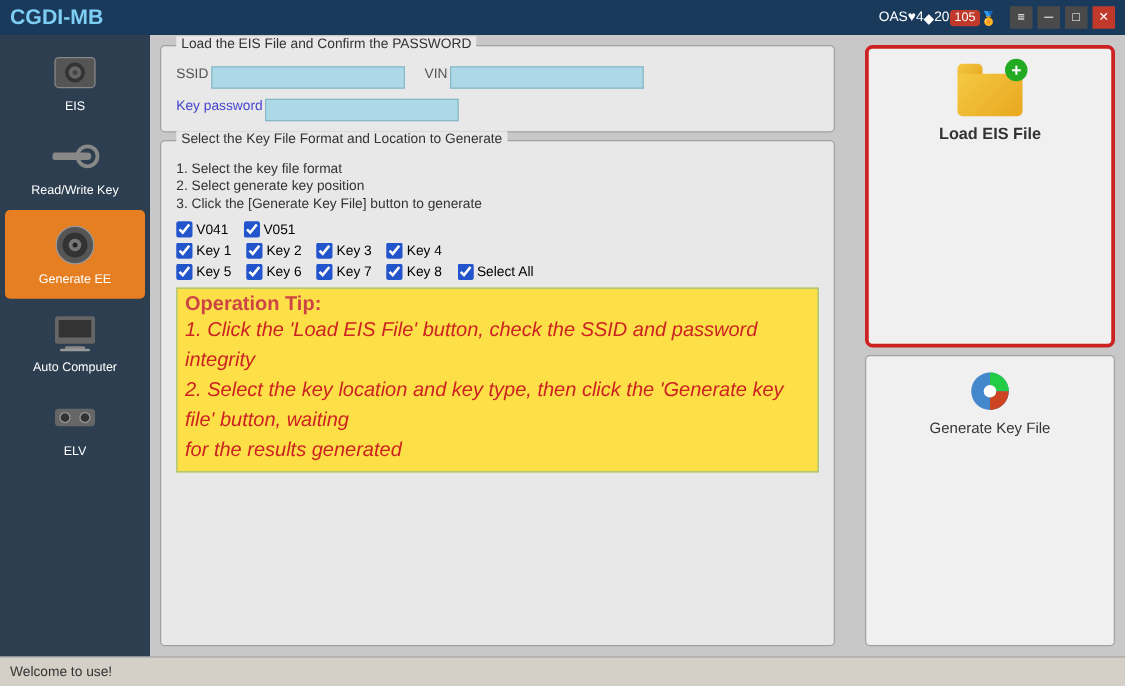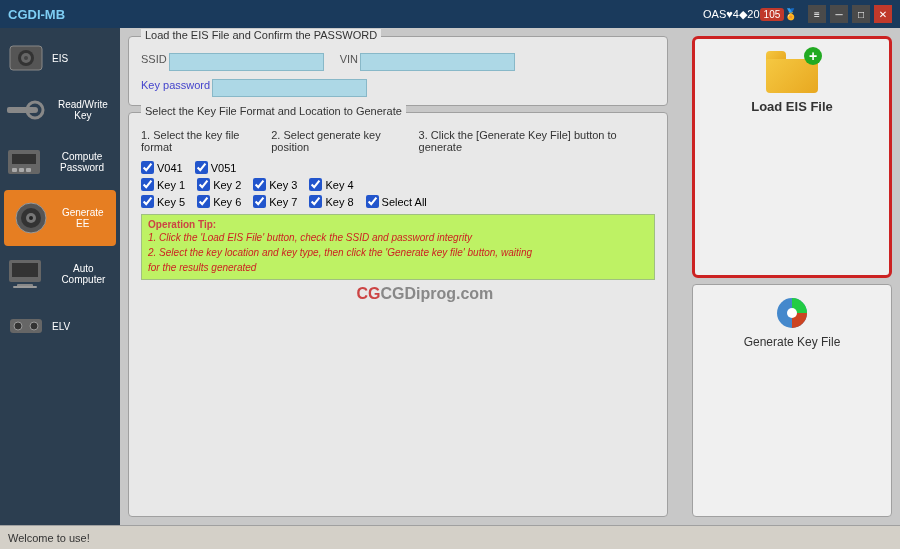--- a/index.html
+++ b/index.html
@@ -15,21 +15,21 @@
     
     .titlebar {
       display: flex;
       align-items: center;
       background: #1a3a5c;
       color: white;
       height: 28px;
       padding: 0 8px;
     }
     .titlebar-title {
-      font-size: 13px;
+      font-size: 17px;
       font-weight: bold;
       color: #7ecef4;
       flex: 0 0 auto;
     }
     .titlebar-spacer { flex: 1; }
     .titlebar-info {
       display: flex;
       align-items: center;
       font-size: 11px;
       color: white;
@@ -70,20 +70,21 @@
     
     .sidebar {
       width: 120px;
       background: #2c3e50;
       display: flex;
       flex-direction: column;
       padding: 4px 0;
     }
     .sidebar-item {
       display: flex;
+      flex-direction: column;
       align-items: center;
       padding: 8px 4px;
       color: white;
       cursor: pointer;
       font-size: 11px;
       gap: 4px;
     }
     .sidebar-item.active {
       background: #e67e22;
       border: 2px solid #e67e22;
@@ -254,21 +255,21 @@
       width: 36px;
       height: 36px;
     }
 
     
     .key-format-panel {
       padding-top: 16px;
     }
     .instructions {
       display: flex;
-      flex-direction: row;
+      flex-direction: column;
       gap: 2px;
       margin-bottom: 8px;
     }
     .instruction-line {
       font-size: 11px;
       color: #333;
     }
 
     
     .watermark {
@@ -297,24 +298,24 @@
       gap: 3px;
       font-size: 11px;
     }
     .checkbox-item input[type=checkbox] {
       accent-color: #2255cc;
     }
 
     
     .tips-section {
       flex: 1;
-      background: #bef264;
+      background: #fde047;
       border: 1px solid #a0c080;
       padding: 4px 6px;
-      font-size: 10px;
+      font-size: 16px;
       color: #cc2222;
       overflow-y: auto;
       min-height: 60px;
       position: relative;
     }
     .tips-title {
       font-weight: bold;
       color: #cc4444;
     }
     .tips-text {
@@ -393,32 +394,20 @@
     <div class="sidebar-item">
       <div class="sidebar-icon">
         <svg width="40" height="26" viewBox="0 0 40 26">
           <rect x="2" y="10" width="28" height="6" rx="2" fill="#888"></rect>
           <ellipse cx="30" cy="13" rx="8" ry="8" fill="none" stroke="#888" stroke-width="3"></ellipse>
           <circle cx="30" cy="13" r="3" fill="#888"></circle>
         </svg>
       </div>
       <span class="sidebar-item-label">Read/Write Key</span>
     </div>
-    <div class="sidebar-item">
-      <div class="sidebar-icon">
-        <svg width="40" height="32" viewBox="0 0 40 32">
-          <rect x="4" y="4" width="32" height="24" rx="2" fill="#666"></rect>
-          <rect x="8" y="8" width="24" height="10" fill="#333"></rect>
-          <rect x="8" y="22" width="5" height="4" rx="1" fill="#aaa"></rect>
-          <rect x="15" y="22" width="5" height="4" rx="1" fill="#aaa"></rect>
-          <rect x="22" y="22" width="5" height="4" rx="1" fill="#aaa"></rect>
-        </svg>
-      </div>
-      <span class="sidebar-item-label">Compute Password</span>
-    </div>
     <div class="sidebar-item active">
       <div class="sidebar-icon">
         <svg width="36" height="36" viewBox="0 0 36 36">
           <circle cx="18" cy="18" r="15" fill="#555" stroke="#999" stroke-width="1"></circle>
           <circle cx="18" cy="18" r="10" fill="#333"></circle>
           <circle cx="18" cy="18" r="5" fill="#777"></circle>
           <circle cx="18" cy="18" r="2" fill="#222"></circle>
         </svg>
       </div>
       <span class="sidebar-item-label">Generate EE</span>

